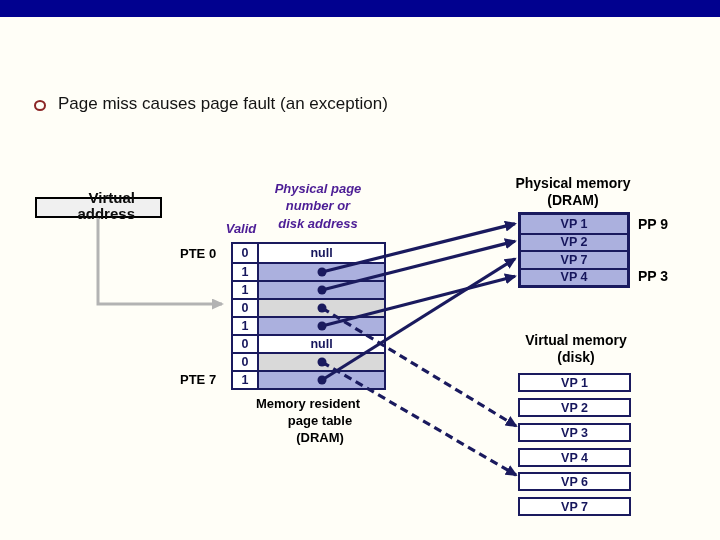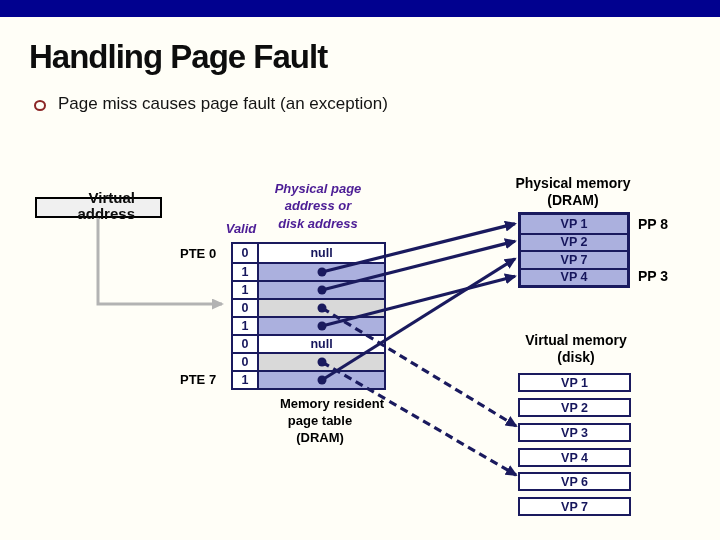--- a/index.html
+++ b/index.html
@@ -40,30 +40,29 @@
             display:flex;align-items:center;justify-content:center;font-size:12.5px;font-weight:bold;color:#16165c;}
 
   .arrows{position:absolute;left:0;top:0;width:720px;height:540px;pointer-events:none;} .f13{font-size:13px;} .f14{font-size:14px;}
 </style>
 </head>
 <body>
 
 <div class="slide">
   <div class="topbar"></div>
 
-  <div class="title">Handling Page Fault</div>
   <span class="bullet-ring"></span>
   <div class="bullet-text">Page miss causes page fault (an exception)</div>
 
   <div class="va-box"></div>
   <div class="va-label">Virtual address</div>
 
   <div class="lbl gray-i f13 ctr" style="left:241px;top:221px;">Valid</div>
   <div class="lbl gray-i f13 ctr" style="left:318px;top:181px;">Physical page</div>
-  <div class="lbl gray-i f13 ctr" style="left:318px;top:198px;">address or</div>
+  <div class="lbl gray-i f13 ctr" style="left:318px;top:198px;">number or</div>
   <div class="lbl gray-i f13 ctr" style="left:318px;top:216px;">disk address</div>
 
   <div class="lbl gray-b f13" style="left:180px;top:246px;width:45px;text-align:left;">PTE 0</div>
   <div class="lbl gray-b f13" style="left:180px;top:372px;width:45px;">PTE 7</div>
 
   <div class="pt">
       <div class="pt-row">
         <div class="pt-valid">0</div>
         <div class="pt-content fill-white">null</div>
       </div>
@@ -90,21 +89,21 @@
       <div class="pt-row">
         <div class="pt-valid">0</div>
         <div class="pt-content fill-gray"></div>
       </div>
       <div class="pt-row">
         <div class="pt-valid">1</div>
         <div class="pt-content fill-blue"></div>
       </div>
     </div>
 
-  <div class="lbl gray-b f13 ctr" style="left:332px;top:396px;">Memory resident</div>
+  <div class="lbl gray-b f13 ctr" style="left:308px;top:396px;">Memory resident</div>
   <div class="lbl gray-b f13 ctr" style="left:320px;top:413px;text-align:center;">page table</div>
   <div class="lbl gray-b f13 ctr" style="left:320px;top:430px;">(DRAM)</div>
 
   <div class="lbl gray-b f14 ctr" style="left:573px;top:175px;">Physical memory</div>
   <div class="lbl gray-b f14 ctr" style="left:573px;top:192px;">(DRAM)</div>
   <div class="dram">
       <div class="dram-row">VP 1</div>
       <div class="dram-row">VP 2</div>
       <div class="dram-row">VP 7</div>
       <div class="dram-row">VP 4</div>
@@ -131,21 +130,21 @@
         <line x1="322" y1="308" x2="516" y2="426" stroke="#1a1a5e" stroke-width="3.2" stroke-dasharray="8 5" marker-end="url(#ah-navy)"></line>
         <line x1="322" y1="362" x2="516" y2="475" stroke="#1a1a5e" stroke-width="3.2" stroke-dasharray="8 5" marker-end="url(#ah-navy)"></line>
         <circle cx="322" cy="272" r="4.5" fill="#1a1a5e"></circle>
         <circle cx="322" cy="290" r="4.5" fill="#1a1a5e"></circle>
         <circle cx="322" cy="308" r="4.5" fill="#1a1a5e"></circle>
         <circle cx="322" cy="326" r="4.5" fill="#1a1a5e"></circle>
         <circle cx="322" cy="362" r="4.5" fill="#1a1a5e"></circle>
         <circle cx="322" cy="380" r="4.5" fill="#1a1a5e"></circle>
       </g>
   </svg>
-<div class="lbl gray-b f14" style="left: 638px; top: 215.75px;">PP 8</div>
+<div class="lbl gray-b f14" style="left: 638px; top: 215.75px;">PP 9</div>
     <div class="lbl gray-b f14" style="left: 638px; top: 268.25px;">PP 3</div>
     <div class="disk-box" style="top: 373px;">VP 1</div>
     <div class="disk-box" style="top: 398px;">VP 2</div>
     <div class="disk-box" style="top: 423px;">VP 3</div>
     <div class="disk-box" style="top: 448px;">VP 4</div>
     <div class="disk-box" style="top: 472px;">VP 6</div>
     <div class="disk-box" style="top: 497px;">VP 7</div>
   </div>
 
 </body></html>

